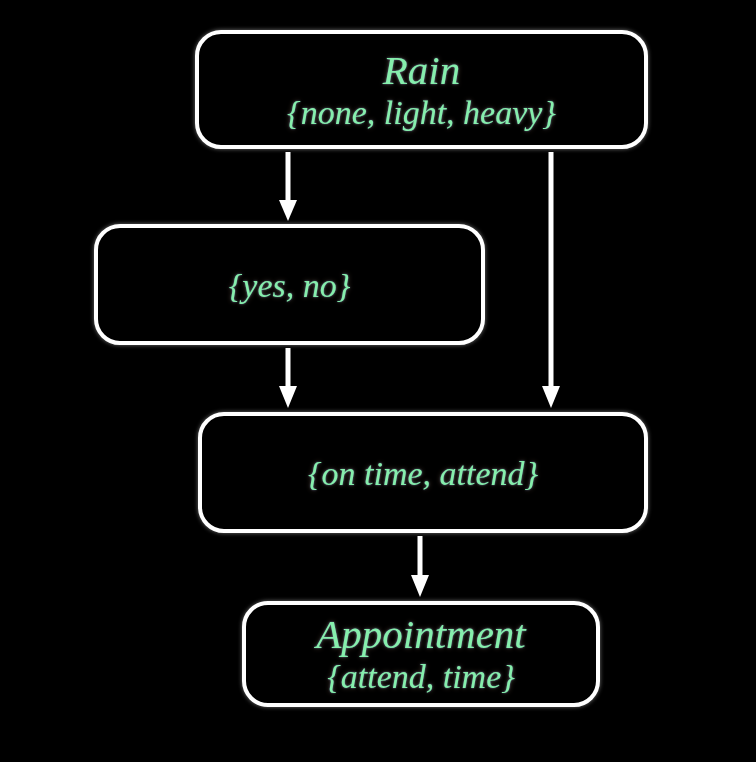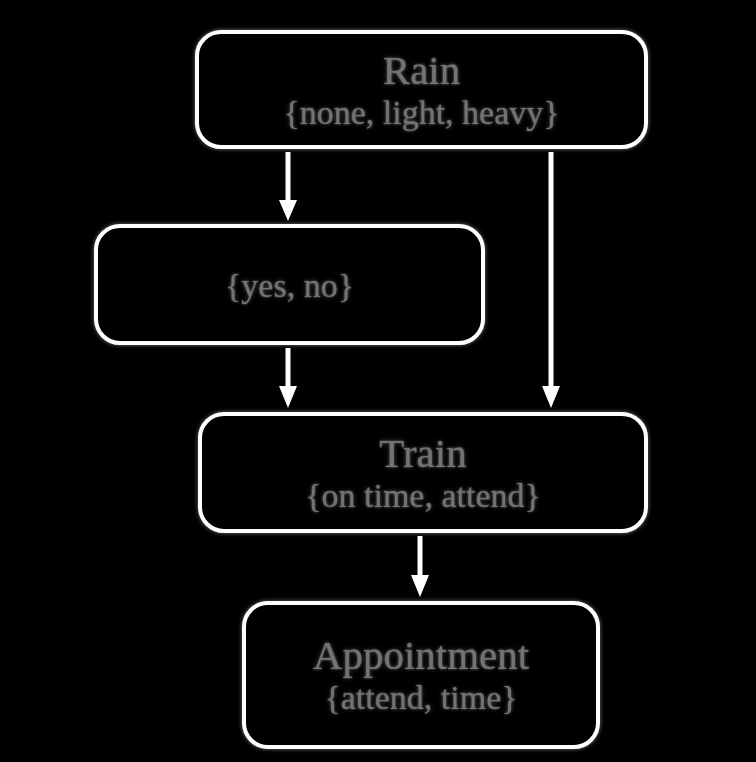--- a/index.html
+++ b/index.html
@@ -24,33 +24,34 @@
     display: flex;
     flex-direction: column;
     align-items: center;
     justify-content: center;
     color: #ffffff;
     text-align: center;
     box-shadow: 0 0 4px rgba(255,255,255,0.45);
   }
   .node-title,
   .node-states {
+    font-style: italic;
     font-weight: normal;
     line-height: 1.08;
     white-space: nowrap;
-    color: #737373;
+    color: #86efac;
     text-shadow: 0 0 2px rgba(160,190,255,0.55), 0 0 5px rgba(255,210,170,0.30);
   }
   .node-title { font-size: 41px; }
   .node-states { font-size: 34px; margin-top: 3px; }
 
   #node-rain        { left: 195px; top: 30px;  width: 453px; height: 119px; }
   #node-maintenance { left: 94px;  top: 224px; width: 391px; height: 121px; }
   #node-train       { left: 198px; top: 412px; width: 450px; height: 121px; }
-  #node-appointment { left: 242px; top: 601px; width: 358px; height: 148px; }
+  #node-appointment { left: 242px; top: 601px; width: 358px; height: 106px; }
 
   .edge { position: absolute; overflow: visible; }
   .edge svg { display: block; overflow: visible; }
   .edge-line {
     stroke: #ffffff;
     stroke-width: 5;
     fill: none;
   }
   .edge-head { fill: #ffffff; }
 </style>
@@ -90,21 +91,20 @@
   <div class="node" id="node-rain">
     <div class="node-title">Rain</div>
     <div class="node-states">{none, light, heavy}</div>
   </div>
 
   <div class="node" id="node-maintenance">
     <div class="node-states">{yes, no}</div>
   </div>
 
   <div class="node" id="node-train">
-    <div class="node-title">Train</div>
     <div class="node-states">{on time, attend}</div>
   </div>
 
   <div class="node" id="node-appointment">
     <div class="node-title">Appointment</div>
     <div class="node-states">{attend, time}</div>
   </div>
 
 </div>
 

